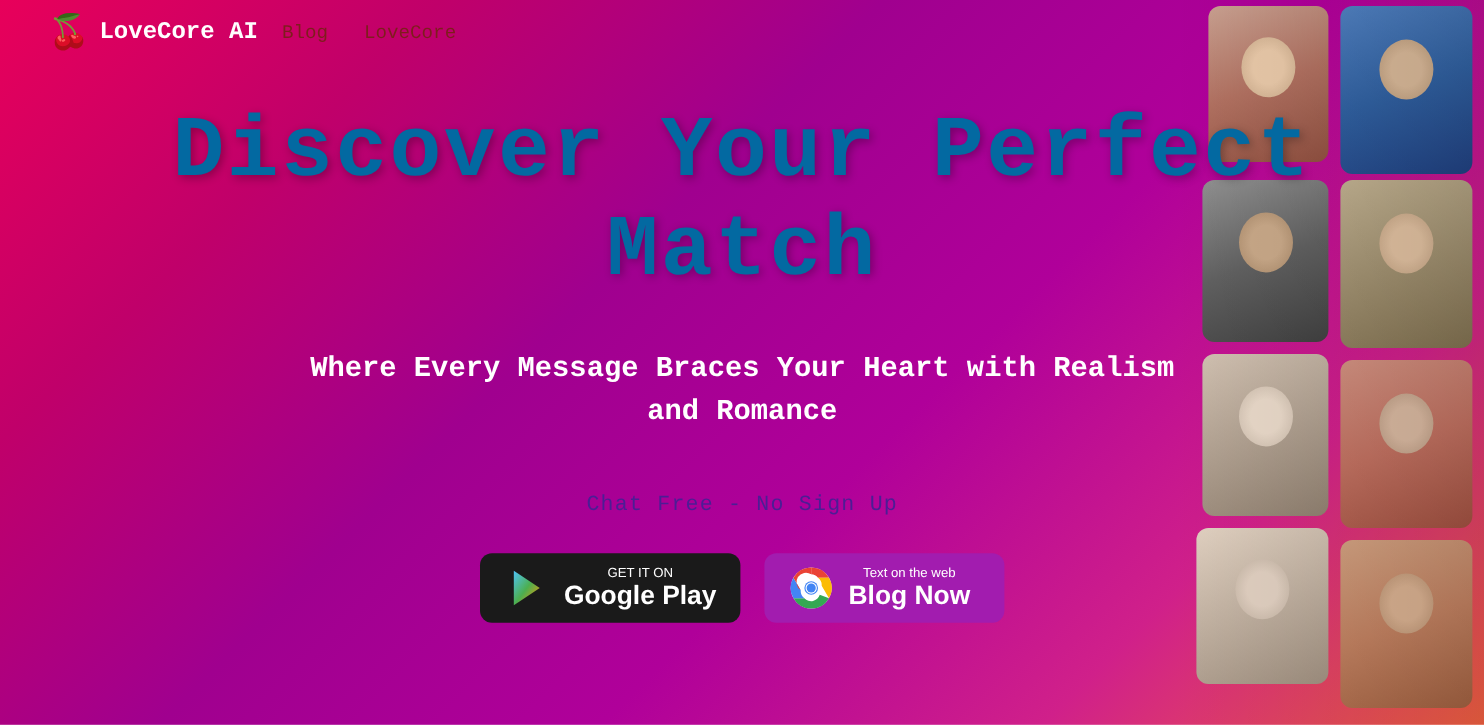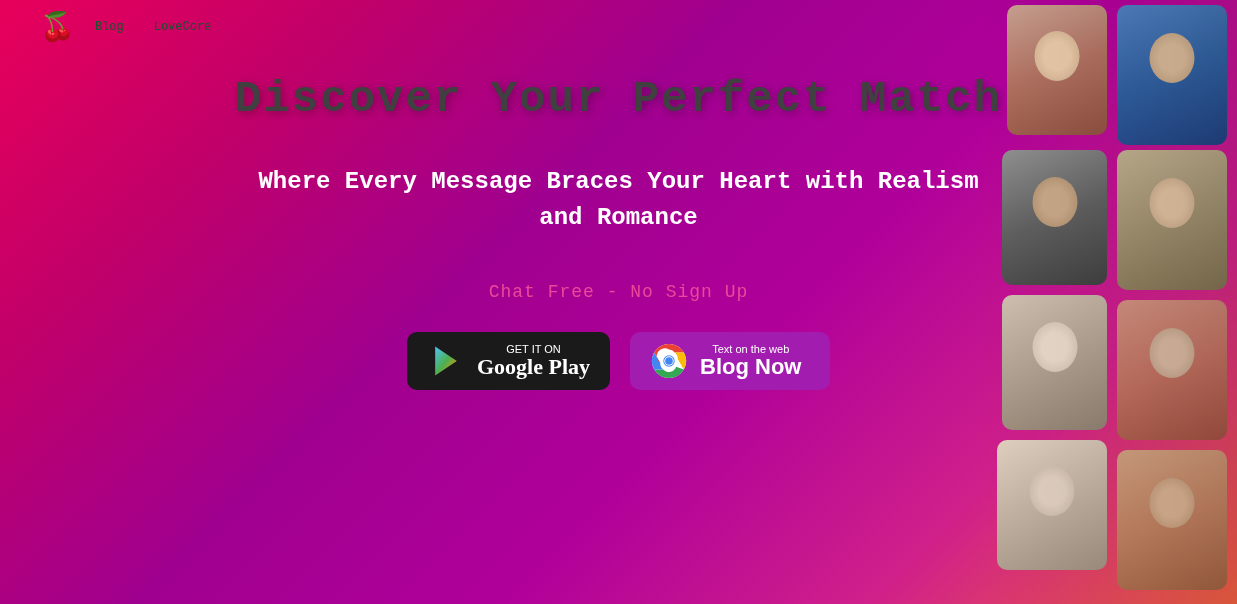--- a/index.html
+++ b/index.html
@@ -33,65 +33,67 @@
       font-size: 20px;
       font-weight: bold;
       font-family: 'Courier New', Courier, monospace;
     }
     .nav-links {
       display: flex;
       gap: 30px;
       margin-left: 20px;
     }
     .nav-link {
-      color: #14532d;
+      color: #7f1d1d;
       text-decoration: none;
-      font-size: 12px;
+      font-size: 16px;
       font-family: 'Courier New', Courier, monospace;
       cursor: pointer;
     }
 
     
     .hero {
       display: flex;
       flex-direction: column;
       align-items: center;
       justify-content: center;
       text-align: center;
       padding: 20px 40px 0;
       position: relative;
     }
 
     .hero-title {
-      font-size: 44px;
+      font-size: 72px;
       font-weight: 900;
-      color: #404040;
+      color: #0369a1;
       text-shadow: 2px 2px 8px rgba(0,0,0,0.3);
       font-family: 'Courier New', Courier, monospace;
       letter-spacing: 2px;
       margin-bottom: 40px;
+      margin-top: 11px;
     }
 
     .hero-subtitle {
       font-size: 24px;
       font-weight: bold;
       color: white;
       font-family: 'Courier New', Courier, monospace;
       line-height: 1.5;
       max-width: 750px;
-      margin-bottom: 46px;
+      margin-bottom: 13px;
       text-align: center;
     }
 
     .hero-free {
       font-size: 18px;
-      color: #ec4899;
+      color: #4c1d95;
       font-family: 'Courier New', Courier, monospace;
       margin-bottom: 30px;
       letter-spacing: 1px;
+      margin-top: 36px;
     }
 
     
     .cta-buttons {
       display: flex;
       gap: 20px;
       justify-content: flex-end;
     }
 
     .btn-google-play {
@@ -111,21 +113,21 @@
       color: white;
       display: block;
       font-family: sans-serif;
     }
 
     .btn-google-play .btn-text-bottom {
       font-size: 22px;
       color: white;
       font-weight: bold;
       display: block;
-      font-family: Liberation Serif, serif;
+      font-family: Liberation Sans, sans-serif;
       line-height: 1.1;
     }
 
     .btn-chat-now {
       display: flex;
       align-items: center;
       background: #a21caf;
       border-radius: 10px;
       padding: 10px 20px;
       gap: 12px;
@@ -276,20 +278,21 @@
       width: 36px;
       height: 36px;
     }
   </style>
 </head>
 <body>
 
 <nav>
   <div class="logo-area">
     <span class="logo-emoji">🍒</span>
+    <span class="logo-text">LoveCore AI</span>
   </div>
   <div class="nav-links">
     <a class="nav-link">Blog</a>
     <a class="nav-link">LoveCore</a>
   </div>
 </nav>
 
 <div class="profiles-collage">
   <div class="profile-img p1">
     <div class="face"></div>

